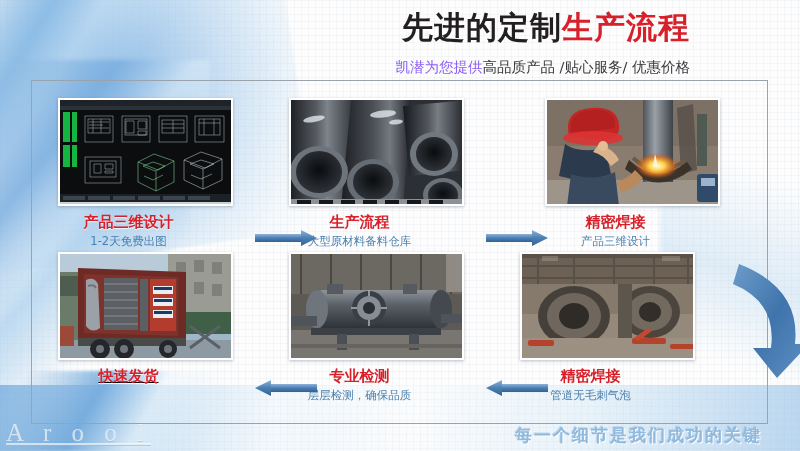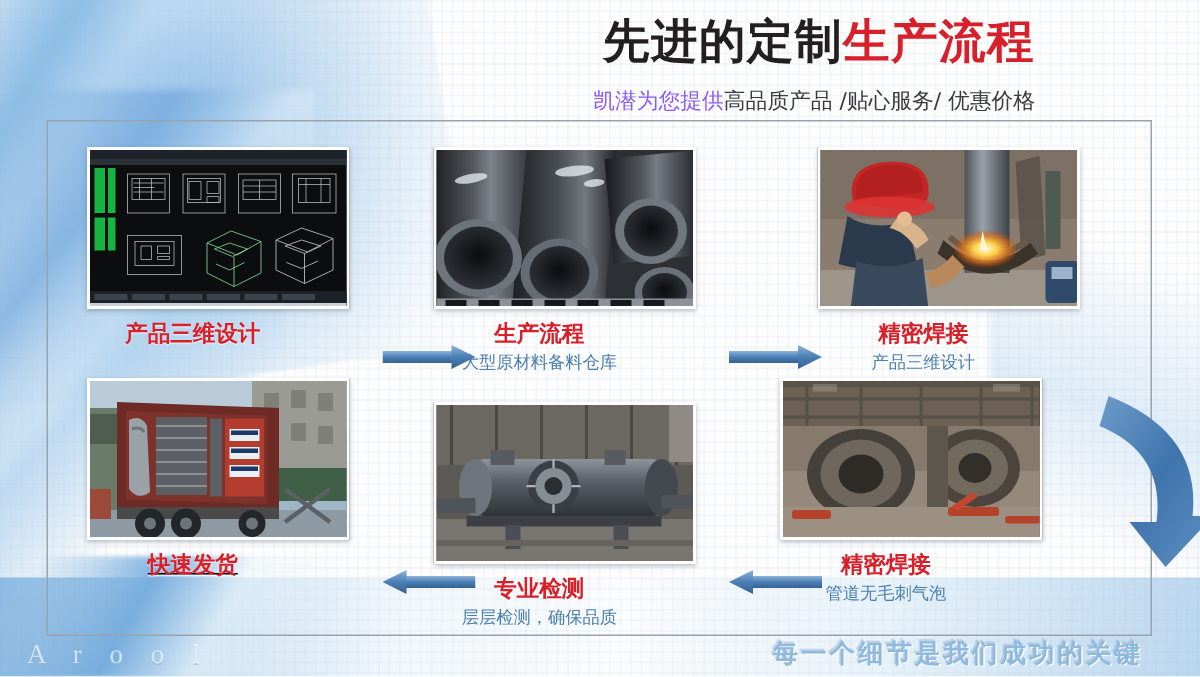--- a/index.html
+++ b/index.html
@@ -31,24 +31,24 @@
     filter:blur(2px);}
   .bg-bot{position:absolute;left:0;bottom:-6px;width:800px;height:72px;
     background:linear-gradient(96deg, rgba(122,175,222,.82) 0%, rgba(168,206,236,.60) 16%, rgba(222,238,250,.35) 34%, rgba(244,250,254,.22) 52%, rgba(200,226,244,.42) 74%, rgba(146,191,230,.62) 100%);
     filter:blur(.5px);}
   .bg-bot2{position:absolute;left:-40px;bottom:0;width:330px;height:80px;
     background:linear-gradient(120deg, rgba(255,255,255,0) 18%, rgba(108,166,218,.85) 40%, rgba(230,242,251,.45) 56%, rgba(255,255,255,0) 76%);
     filter:blur(1.5px);}
   .bg-right{position:absolute;right:-60px;top:90px;width:200px;height:320px;
     background:linear-gradient(200deg, rgba(255,255,255,0) 30%, rgba(186,216,240,.45) 58%, rgba(255,255,255,0) 82%);
     filter:blur(2px);}
-  .watermark{position:absolute;left:18px;bottom:4px;font-size:18px;
+  .watermark{position:absolute;left:6px;bottom:4px;font-size:25px;
     letter-spacing:7px;color:rgba(255,255,255,.62);
     text-shadow:0 1px 0 rgba(150,180,205,.55);
-    font-family:"Liberation Serif",serif;user-select:none;}
+    font-family:"Liberation Serif",serif;user-select:none;text-decoration:underline;}
 
   
   .header{position:absolute;left:0;top:0;width:690px;height:86px;z-index:5;
     display:flex;flex-direction:column;align-items:flex-end;justify-content:flex-start;}
   .title{margin-top:7px;font-size:31px;font-weight:bold;letter-spacing:1px;
     font-family:"DejaVu Sans","Liberation Sans",sans-serif;white-space:nowrap;}
   .title .t-dark{color:#231f20;}
   .title .t-red{color:#d8202a;}
   .subtitle{margin-top:9px;font-size:14.5px;white-space:nowrap;
     font-family:"DejaVu Sans","Liberation Sans",sans-serif;}
@@ -59,21 +59,21 @@
   .frame{position:absolute;left:31px;top:80px;width:737px;height:344px;
     border:1px solid #9aa3ab;background:transparent;z-index:3;}
 
   
   .grid{position:absolute;left:31px;top:80px;width:737px;height:344px;z-index:6;}
   .cell{position:absolute;width:141px;}
   .cell.c0{left:27px;top:18px;}
   .cell.c1{left:258px;top:18px;}
   .cell.c2{left:514px;top:18px;}
   .cell.c3{left:27px;top:172px;text-decoration:underline;}
-  .cell.c4{left:258px;top:188px;}
+  .cell.c4{left:258px;top:172px;}
   .cell.c5{left:489px;top:172px;}
 
   .photo{width:175px;height:108px;border:2px solid #ffffff;
     box-shadow:0 1px 3px rgba(60,80,100,.35);overflow:hidden;position:relative;
     background:#333;}
   .caption{text-align:center;margin-top:7px;}
   .cap-main{font-size:15px;font-weight:bold;color:#d8202a;line-height:1.25;
     font-family:"DejaVu Sans","Liberation Sans",sans-serif;
     text-shadow:0 1px 1px rgba(255,255,255,.85);white-space:nowrap;}
   .cap-sub{font-size:11.5px;color:#4a7fae;line-height:1.3;margin-top:2px;
@@ -174,20 +174,21 @@
           <rect x="53" y="96" width="22" height="4"></rect>
             <rect x="78" y="96" width="22" height="4"></rect>
           <rect x="103" y="96" width="22" height="4"></rect>
             <rect x="128" y="96" width="22" height="4"></rect>
         </g>
         <rect x="0" y="102" width="175" height="6" fill="#c9d0d6"></rect>
       </svg>
     </div>
     <div class="caption">
       <div class="cap-main">产品三维设计</div>
+      <div class="cap-sub">1-2天免费出图</div>
     </div>
   </div>
 
   <div class="cell c1">
     <div class="photo">
       <svg viewBox="0 0 175 108" width="175" height="108" preserveAspectRatio="none">
         <defs>
           <linearGradient id="pipeA" x1="0" y1="0" x2="1" y2="0">
             <stop offset="0" stop-color="#14161a"></stop>
               <stop offset=".4" stop-color="#565a60"></stop>

